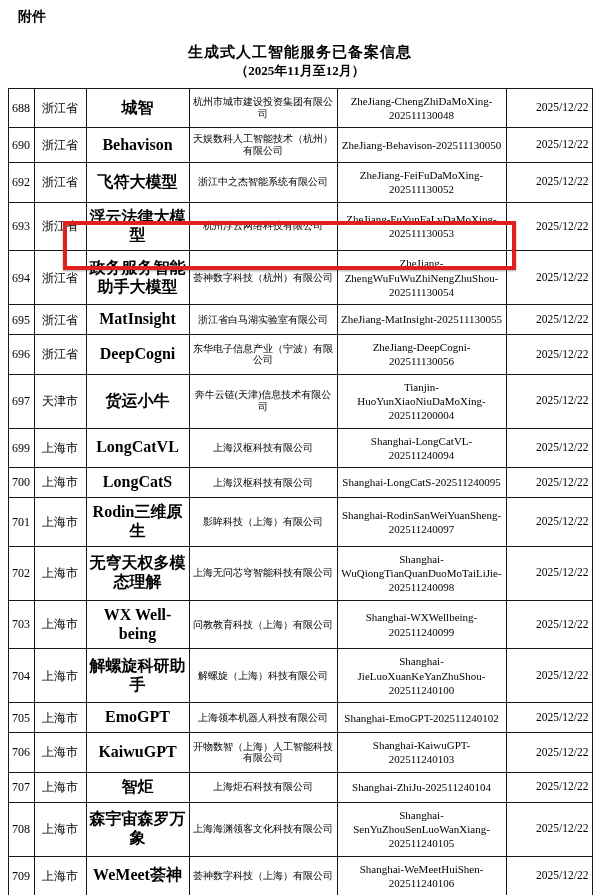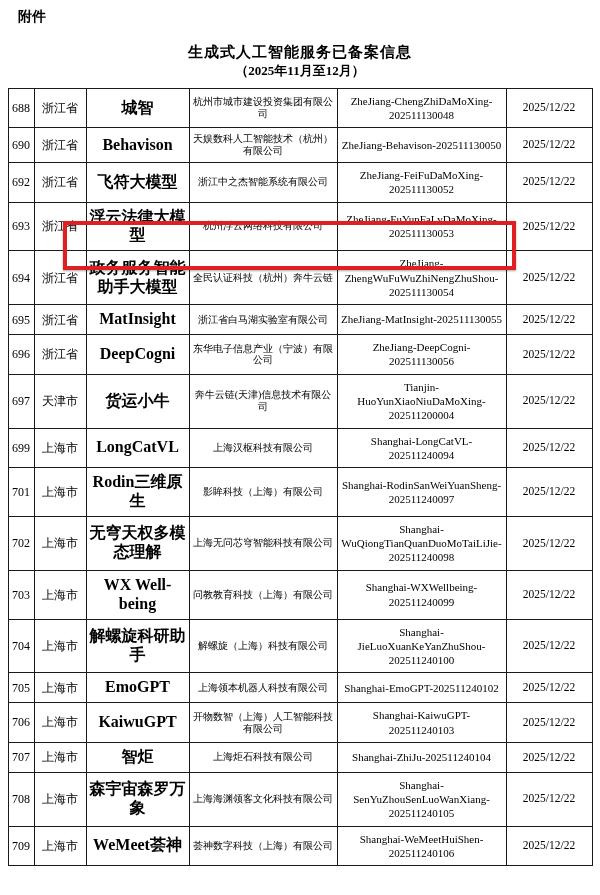--- a/index.html
+++ b/index.html
@@ -29,21 +29,21 @@
   col.c-date{width:86px;}
   td{
     border:1px solid #1a1a1a;text-align:center;vertical-align:middle;
     padding:5px 3px;line-height:1.18;word-wrap:break-word;overflow-wrap:break-word;
   }
   td.no{font-size:12px;}
   td.prov{font-size:12px;}
   td.model{font-size:16px;font-weight:bold;}
   td.comp{font-size:10px;}
   td.reg{font-size:11px;font-family:Liberation Serif, serif;line-height:1.3;}
-  td.date{font-size:11.5px;}
+  td.date{font-size:11.5px;text-align:right;}
   #highlight-box{
     position:absolute;border:4px solid #e02020;pointer-events:none;
     box-shadow:0 1px 2px rgba(0,0,0,0.35);
   }
 </style>
 </head>
 <body>
 
 <div class="attachment">附件</div>
 <div class="doc-title">生成式人工智能服务已备案信息</div>
@@ -89,21 +89,21 @@
           <td class="prov">浙江省</td>
           <td class="model">浮云法律大模型</td>
           <td class="comp">杭州浮云网络科技有限公司</td>
           <td class="reg">ZheJiang-FuYunFaLvDaMoXing-202511130053</td>
           <td class="date">2025/12/22</td>
         </tr>
         <tr>
           <td class="no">694</td>
           <td class="prov">浙江省</td>
           <td class="model">政务服务智能助手大模型</td>
-          <td class="comp">全民认证科技（杭州）奔牛云链</td>
+          <td class="comp">荟神数字科技（杭州）有限公司</td>
           <td class="reg">ZheJiang-ZhengWuFuWuZhiNengZhuShou-202511130054</td>
           <td class="date">2025/12/22</td>
         </tr>
         <tr>
           <td class="no">695</td>
           <td class="prov">浙江省</td>
           <td class="model">MatInsight</td>
           <td class="comp">浙江省白马湖实验室有限公司</td>
           <td class="reg">ZheJiang-MatInsight-202511130055</td>
           <td class="date">2025/12/22</td>
@@ -123,20 +123,28 @@
           <td class="comp">奔牛云链(天津)信息技术有限公司</td>
           <td class="reg">Tianjin-HuoYunXiaoNiuDaMoXing-202511200004</td>
           <td class="date">2025/12/22</td>
         </tr>
         <tr>
           <td class="no">699</td>
           <td class="prov">上海市</td>
           <td class="model">LongCatVL</td>
           <td class="comp">上海汉枢科技有限公司</td>
           <td class="reg">Shanghai-LongCatVL-202511240094</td>
+          <td class="date">2025/12/22</td>
+        </tr>
+        <tr>
+          <td class="no">700</td>
+          <td class="prov">上海市</td>
+          <td class="model">LongCatS</td>
+          <td class="comp">上海汉枢科技有限公司</td>
+          <td class="reg">Shanghai-LongCatS-202511240095</td>
           <td class="date">2025/12/22</td>
         </tr>
         <tr>
           <td class="no">701</td>
           <td class="prov">上海市</td>
           <td class="model">Rodin三维原生</td>
           <td class="comp">影眸科技（上海）有限公司</td>
           <td class="reg">Shanghai-RodinSanWeiYuanSheng-202511240097</td>
           <td class="date">2025/12/22</td>
         </tr>

